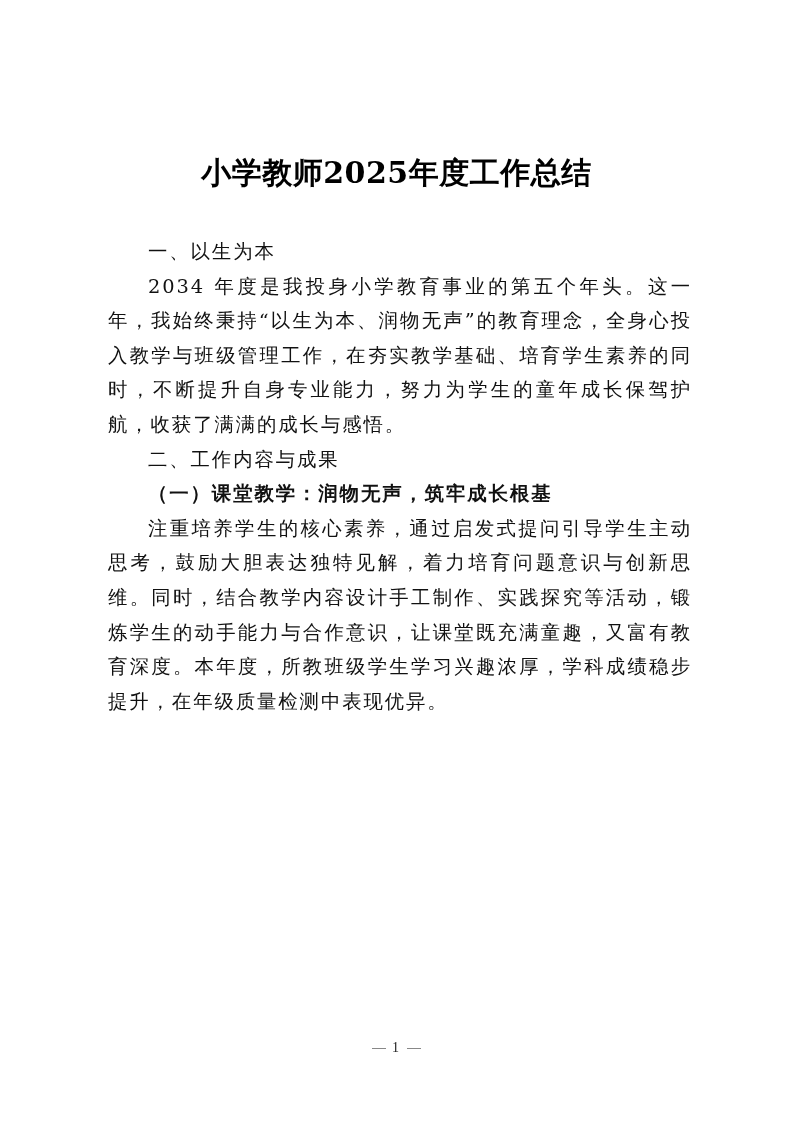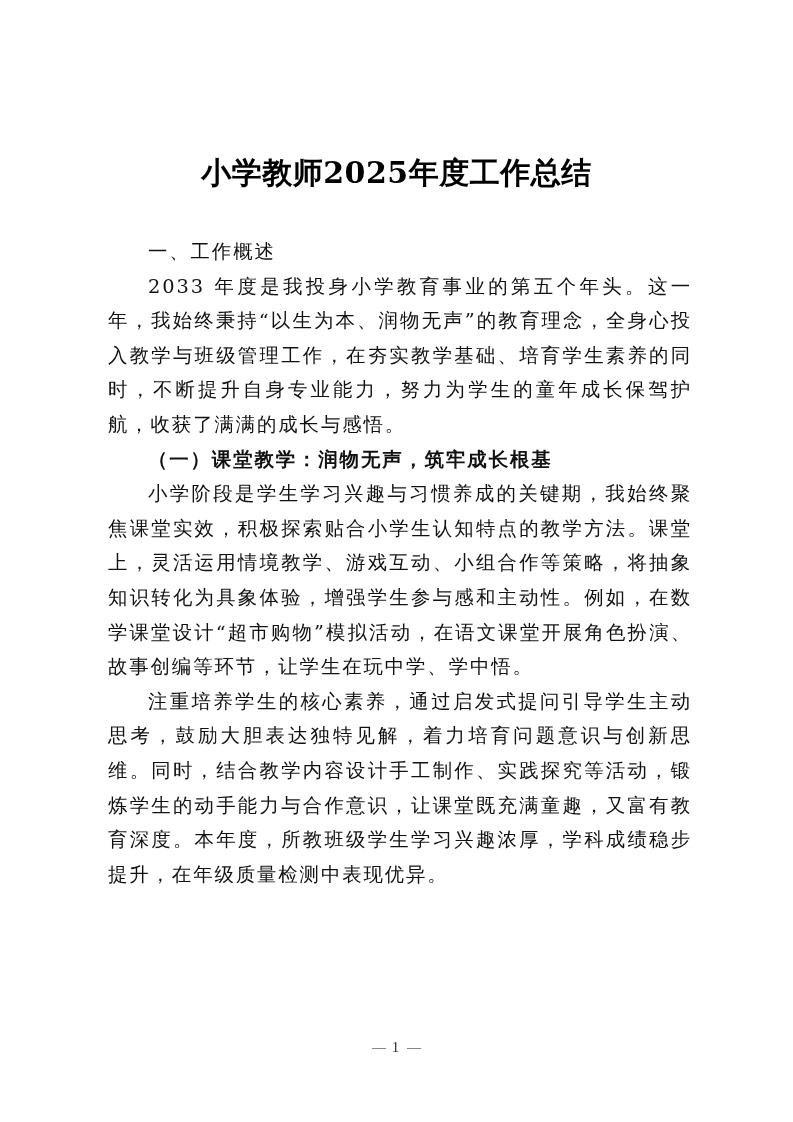--- a/index.html
+++ b/index.html
@@ -78,23 +78,23 @@
       margin: 0 6px;
     }
   </style>
 </head>
 <body>
 
 <div class="page">
   <h1 class="title">小学教师2025年度工作总结</h1>
 
   <div class="body">
-    <p class="h1">一、工作概述</p>
-    <p>2033 年度是我投身小学教育事业的第五个年头。这一年，我始终秉持“以生为本、润物无声”的教育理念，全身心投入教学与班级管理工作，在夯实教学基础、培育学生素养的同时，不断提升自身专业能力，努力为学生的童年成长保驾护航，收获了满满的成长与感悟。</p>
+    <p class="h1">一、以生为本</p>
+    <p>2034 年度是我投身小学教育事业的第五个年头。这一年，我始终秉持“以生为本、润物无声”的教育理念，全身心投入教学与班级管理工作，在夯实教学基础、培育学生素养的同时，不断提升自身专业能力，努力为学生的童年成长保驾护航，收获了满满的成长与感悟。</p>
+    <p class="h1">二、工作内容与成果</p>
     <p class="h2">（一）课堂教学：润物无声，筑牢成长根基</p>
-    <p>小学阶段是学生学习兴趣与习惯养成的关键期，我始终聚焦课堂实效，积极探索贴合小学生认知特点的教学方法。课堂上，灵活运用情境教学、游戏互动、小组合作等策略，将抽象知识转化为具象体验，增强学生参与感和主动性。例如，在数学课堂设计“超市购物”模拟活动，在语文课堂开展角色扮演、故事创编等环节，让学生在玩中学、学中悟。</p>
     <p>注重培养学生的核心素养，通过启发式提问引导学生主动思考，鼓励大胆表达独特见解，着力培育问题意识与创新思维。同时，结合教学内容设计手工制作、实践探究等活动，锻炼学生的动手能力与合作意识，让课堂既充满童趣，又富有教育深度。本年度，所教班级学生学习兴趣浓厚，学科成绩稳步提升，在年级质量检测中表现优异。</p>
   </div>
 
   <div class="page-number">
     <span class="dash"></span><span>1</span><span class="dash"></span>
   </div>
 </div>
 
 </body></html>

